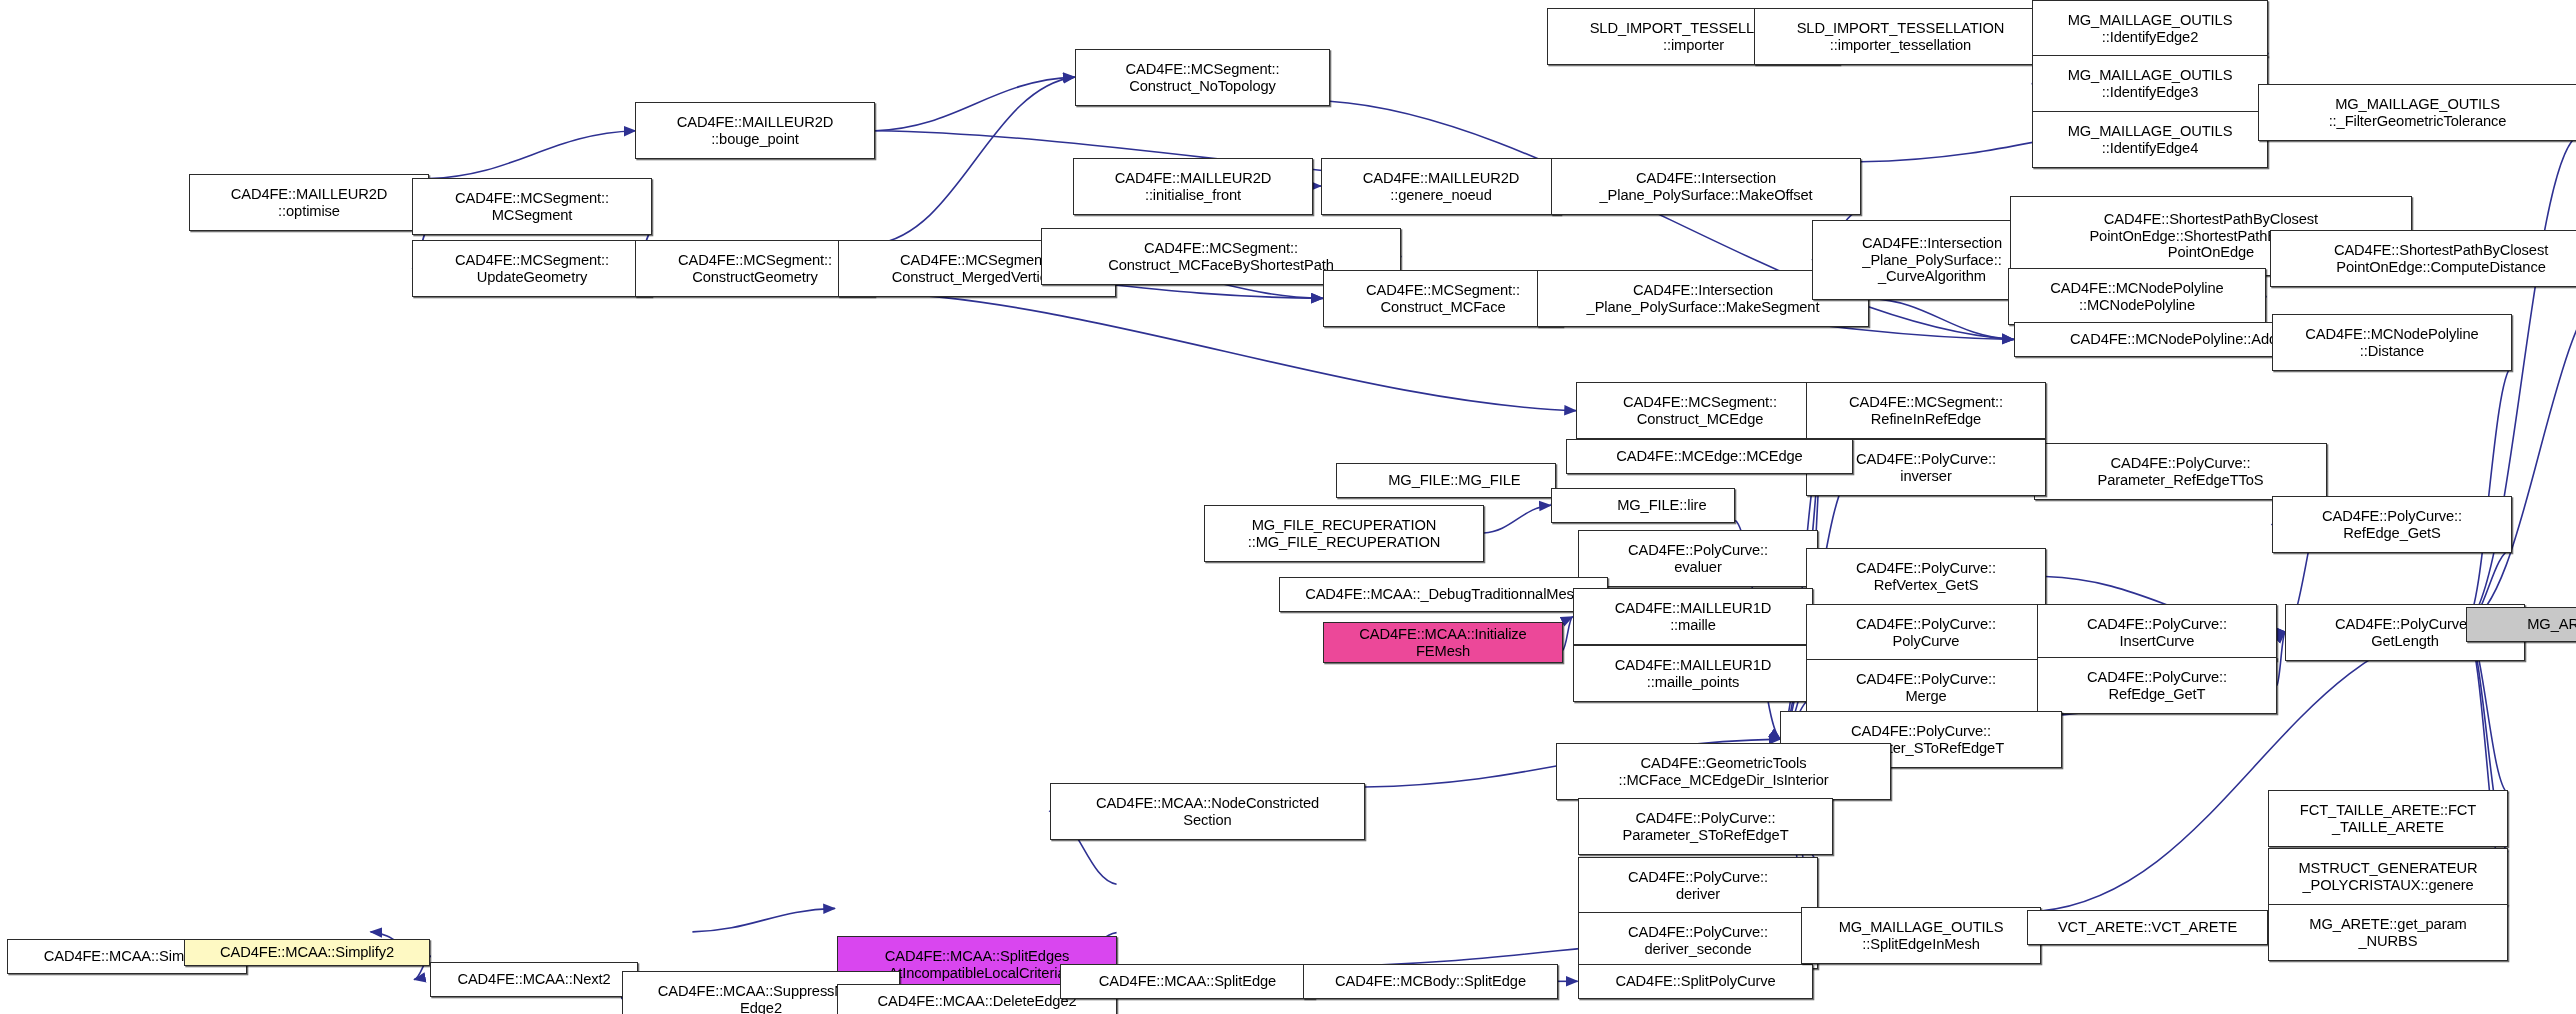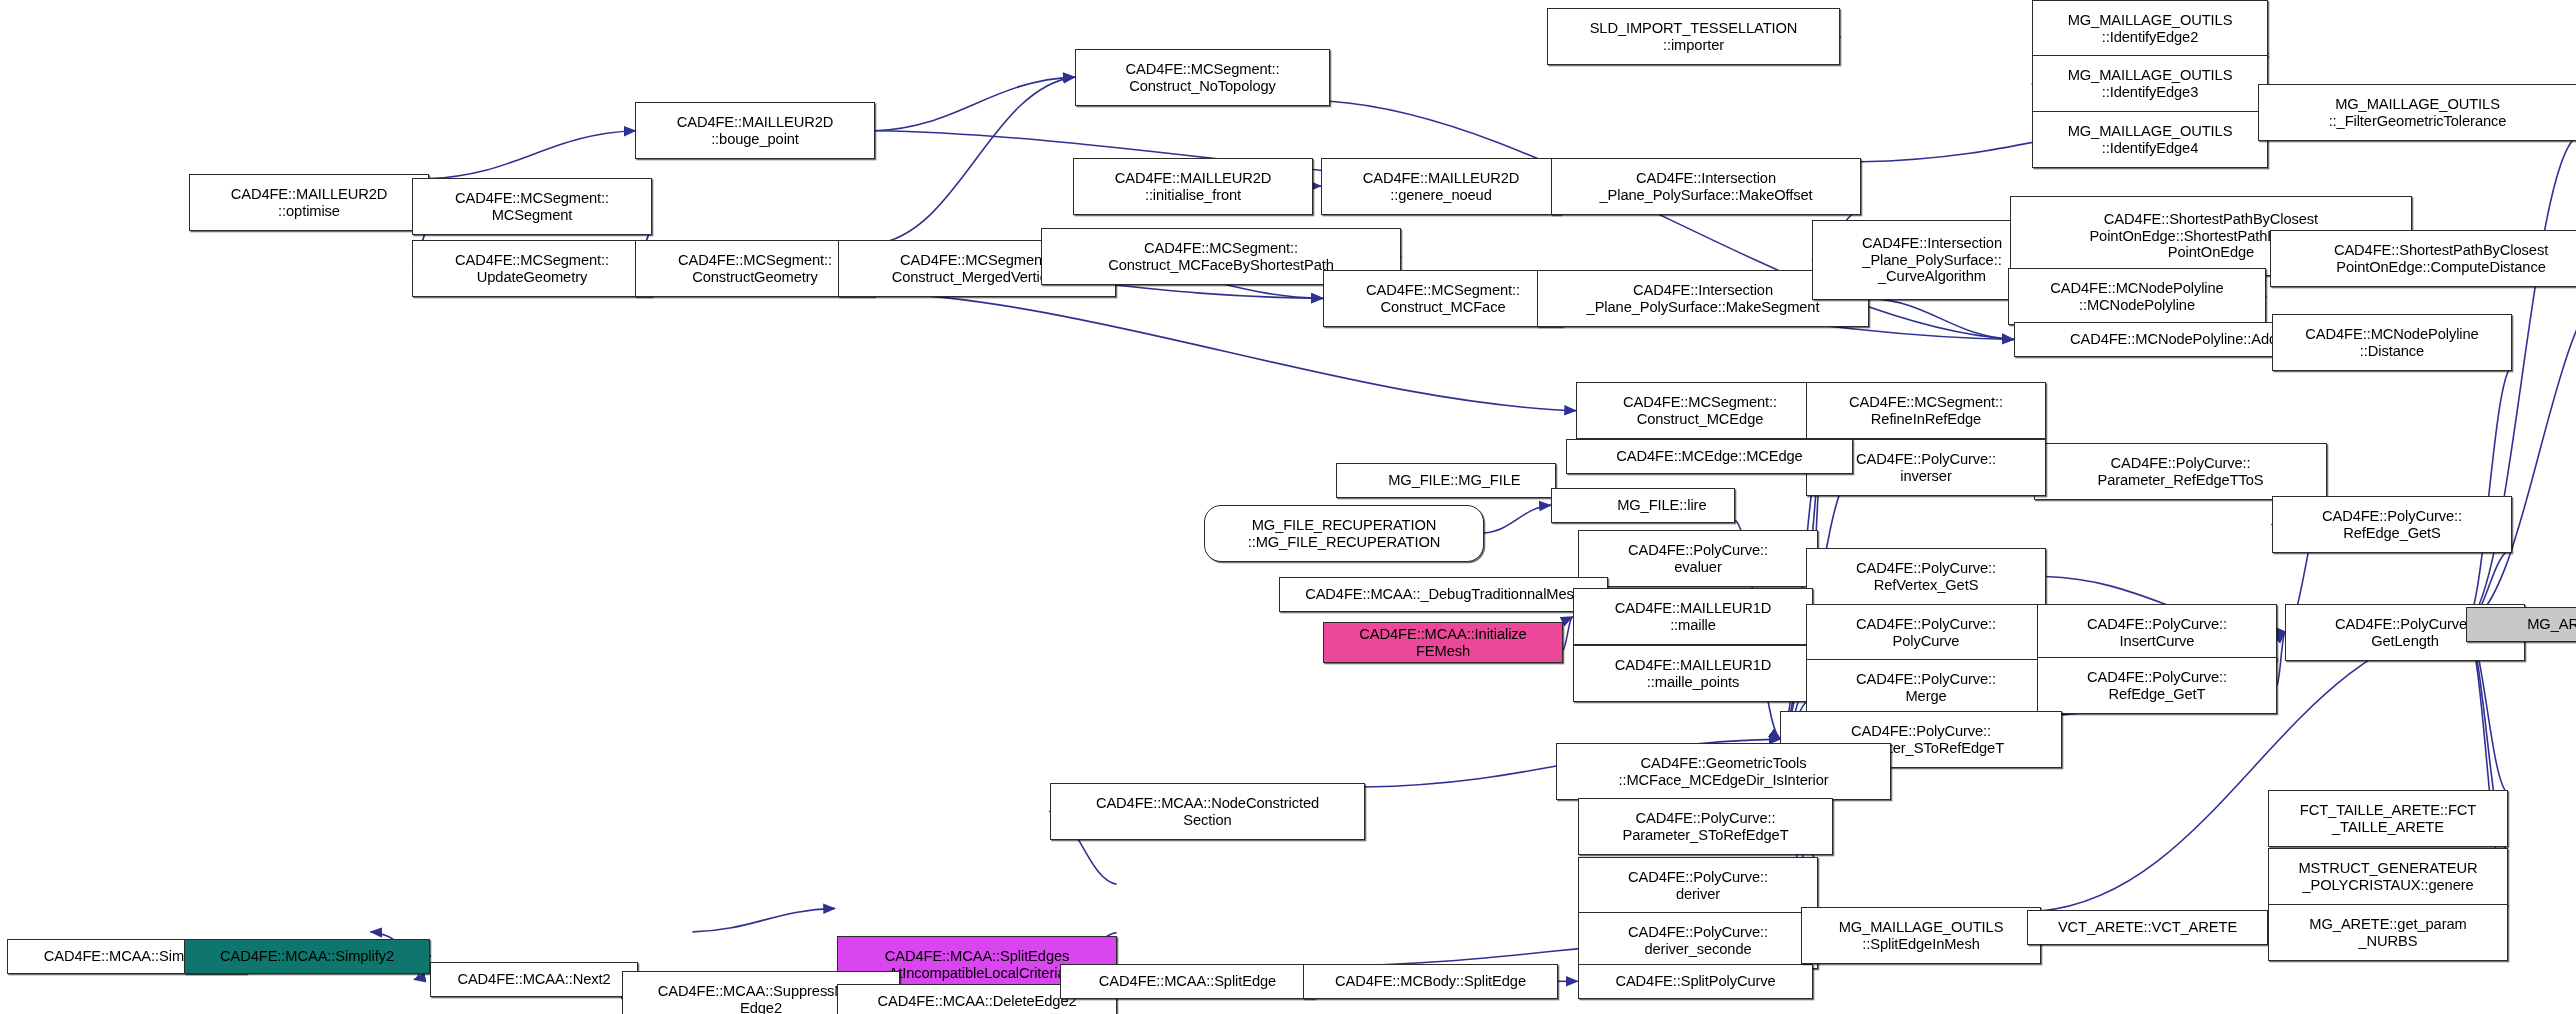--- a/index.html
+++ b/index.html
@@ -176,20 +176,22 @@
 _Plane_PolySurface::MakeOffset</div>
       <div class="gnode" style="left: 1323px; top: 270px; width: 240px; height: 57px; background: rgb(255, 255, 255); border-color: rgb(43, 43, 43);">CAD4FE::MCSegment::
 Construct_MCFace</div>
       <div class="gnode" style="left: 1537px; top: 270px; width: 332px; height: 57px; background: rgb(255, 255, 255); border-color: rgb(43, 43, 43);">CAD4FE::Intersection
 _Plane_PolySurface::MakeSegment</div>
       <div class="gnode" style="left: 1812px; top: 220px; width: 240px; height: 80px; background: rgb(255, 255, 255); border-color: rgb(43, 43, 43);">CAD4FE::Intersection
 _Plane_PolySurface::
 _CurveAlgorithm</div>
       <div class="gnode" style="left: 1547px; top: 8.4px; width: 293px; height: 57px; background: rgb(255, 255, 255); border-color: rgb(43, 43, 43);">SLD_IMPORT_TESSELLATION
 ::importer</div>
+      <div class="gnode" style="left: 1754px; top: 8.4px; width: 293px; height: 57px; background: rgb(255, 255, 255); border-color: rgb(43, 43, 43);">SLD_IMPORT_TESSELLATION
+::importer_tessellation</div>
       <div class="gnode" style="left: 2032px; top: 0px; width: 236px; height: 57px; background: rgb(255, 255, 255); border-color: rgb(43, 43, 43);">MG_MAILLAGE_OUTILS
 ::IdentifyEdge2</div>
       <div class="gnode" style="left: 2032px; top: 55px; width: 236px; height: 57px; background: rgb(255, 255, 255); border-color: rgb(43, 43, 43);">MG_MAILLAGE_OUTILS
 ::IdentifyEdge3</div>
       <div class="gnode" style="left: 2032px; top: 111px; width: 236px; height: 57px; background: rgb(255, 255, 255); border-color: rgb(43, 43, 43);">MG_MAILLAGE_OUTILS
 ::IdentifyEdge4</div>
       <div class="gnode" style="left: 2258px; top: 84px; width: 319px; height: 57px; background: rgb(255, 255, 255); border-color: rgb(43, 43, 43);">MG_MAILLAGE_OUTILS
 ::_FilterGeometricTolerance</div>
       <div class="gnode" style="left: 2010px; top: 196px; width: 402px; height: 80px; background: rgb(255, 255, 255); border-color: rgb(43, 43, 43);">CAD4FE::ShortestPathByClosest
 PointOnEdge::ShortestPathByClosest
@@ -205,21 +207,21 @@
 Construct_MCEdge</div>
       <div class="gnode" style="left: 1806px; top: 382px; width: 240px; height: 57px; background: rgb(255, 255, 255); border-color: rgb(43, 43, 43);">CAD4FE::MCSegment::
 RefineInRefEdge</div>
       <div class="gnode" style="left: 2034px; top: 443px; width: 293px; height: 57px; background: rgb(255, 255, 255); border-color: rgb(43, 43, 43);">CAD4FE::PolyCurve::
 Parameter_RefEdgeTToS</div>
       <div class="gnode" style="left: 1806px; top: 439px; width: 240px; height: 57px; background: rgb(255, 255, 255); border-color: rgb(43, 43, 43);">CAD4FE::PolyCurve::
 inverser</div>
       <div class="gnode" style="left: 1566px; top: 439px; width: 287px; height: 35px; background: rgb(255, 255, 255); border-color: rgb(43, 43, 43);">CAD4FE::MCEdge::MCEdge</div>
       <div class="gnode" style="left: 1336px; top: 463px; width: 220px; height: 35px; background: rgb(255, 255, 255); border-color: rgb(43, 43, 43); padding-left: 20px;">MG_FILE::MG_FILE</div>
       <div class="gnode" style="left: 1551px; top: 488px; width: 184px; height: 35px; background: rgb(255, 255, 255); border-color: rgb(43, 43, 43); padding-left: 41px;">MG_FILE::lire</div>
-      <div class="gnode" style="left: 1204px; top: 505px; width: 280px; height: 57px; background: rgb(255, 255, 255); border-color: rgb(43, 43, 43); border-radius: 17px;">MG_FILE_RECUPERATION
+      <div class="gnode" style="left: 1204px; top: 505px; width: 280px; height: 57px; background: rgb(255, 255, 255); border-color: rgb(43, 43, 43);">MG_FILE_RECUPERATION
 ::MG_FILE_RECUPERATION</div>
       <div class="gnode" style="left: 1578px; top: 530px; width: 240px; height: 57px; background: rgb(255, 255, 255); border-color: rgb(43, 43, 43);">CAD4FE::PolyCurve::
 evaluer</div>
       <div class="gnode" style="left: 1806px; top: 548px; width: 240px; height: 57px; background: rgb(255, 255, 255); border-color: rgb(43, 43, 43);">CAD4FE::PolyCurve::
 RefVertex_GetS</div>
       <div class="gnode" style="left: 1279px; top: 577px; width: 329px; height: 35px; background: rgb(255, 255, 255); border-color: rgb(43, 43, 43);">CAD4FE::MCAA::_DebugTraditionnalMesh</div>
       <div class="gnode" style="left: 1573px; top: 588px; width: 240px; height: 57px; background: rgb(255, 255, 255); border-color: rgb(43, 43, 43);">CAD4FE::MAILLEUR1D
 ::maille</div>
       <div class="gnode" style="left: 1323px; top: 622px; width: 240px; height: 41px; background: #ec4899; border-color: rgb(43, 43, 43);">CAD4FE::MCAA::Initialize
 FEMesh</div>
@@ -244,21 +246,21 @@
 ::MCFace_MCEdgeDir_IsInterior</div>
       <div class="gnode" style="left: 1050px; top: 783px; width: 315px; height: 57px; background: rgb(255, 255, 255); border-color: rgb(43, 43, 43);">CAD4FE::MCAA::NodeConstricted
 Section</div>
       <div class="gnode" style="left: 1578px; top: 798px; width: 255px; height: 57px; background: rgb(255, 255, 255); border-color: rgb(43, 43, 43);">CAD4FE::PolyCurve::
 Parameter_SToRefEdgeT</div>
       <div class="gnode" style="left: 1578px; top: 857px; width: 240px; height: 57px; background: rgb(255, 255, 255); border-color: rgb(43, 43, 43);">CAD4FE::PolyCurve::
 deriver</div>
       <div class="gnode" style="left: 1578px; top: 912px; width: 240px; height: 57px; background: rgb(255, 255, 255); border-color: rgb(43, 43, 43);">CAD4FE::PolyCurve::
 deriver_seconde</div>
       <div class="gnode" style="left: 6.7px; top: 939px; width: 240px; height: 35px; background: rgb(255, 255, 255); border-color: rgb(43, 43, 43);">CAD4FE::MCAA::Simplify</div>
-      <div class="gnode" style="left: 184px; top: 939px; width: 246px; height: 35px; background: #0f766e; border-color: rgb(43, 43, 43);">CAD4FE::MCAA::Simplify2</div>
+      <div class="gnode" style="left: 184px; top: 939px; width: 246px; height: 27px; background: #fef9c3; border-color: rgb(43, 43, 43);">CAD4FE::MCAA::Simplify2</div>
       <div class="gnode" style="left: 414px; top: 962px; width: 208px; height: 35px; background: rgb(255, 255, 255); border-color: rgb(43, 43, 43); margin-left: 16px;">CAD4FE::MCAA::Next2</div>
       <div class="gnode" style="left: 837px; top: 936px; width: 280px; height: 57px; background: #d946ef; border-color: rgb(43, 43, 43);">CAD4FE::MCAA::SplitEdges
 AtIncompatibleLocalCriteria</div>
       <div class="gnode" style="left: 622px; top: 971px; width: 278px; height: 57px; background: rgb(255, 255, 255); border-color: rgb(43, 43, 43);">CAD4FE::MCAA::SuppressNext
 Edge2</div>
       <div class="gnode" style="left: 837px; top: 984px; width: 280px; height: 35px; background: rgb(255, 255, 255); border-color: rgb(43, 43, 43);">CAD4FE::MCAA::DeleteEdge2</div>
       <div class="gnode" style="left: 1060px; top: 964px; width: 255px; height: 35px; background: rgb(255, 255, 255); border-color: rgb(43, 43, 43);">CAD4FE::MCAA::SplitEdge</div>
       <div class="gnode" style="left: 1303px; top: 964px; width: 255px; height: 35px; background: rgb(255, 255, 255); border-color: rgb(43, 43, 43);">CAD4FE::MCBody::SplitEdge</div>
       <div class="gnode" style="left: 1578px; top: 964px; width: 235px; height: 35px; background: rgb(255, 255, 255); border-color: rgb(43, 43, 43);">CAD4FE::SplitPolyCurve</div>
       <div class="gnode" style="left: 1801px; top: 907px; width: 240px; height: 57px; background: rgb(255, 255, 255); border-color: rgb(43, 43, 43);">MG_MAILLAGE_OUTILS

